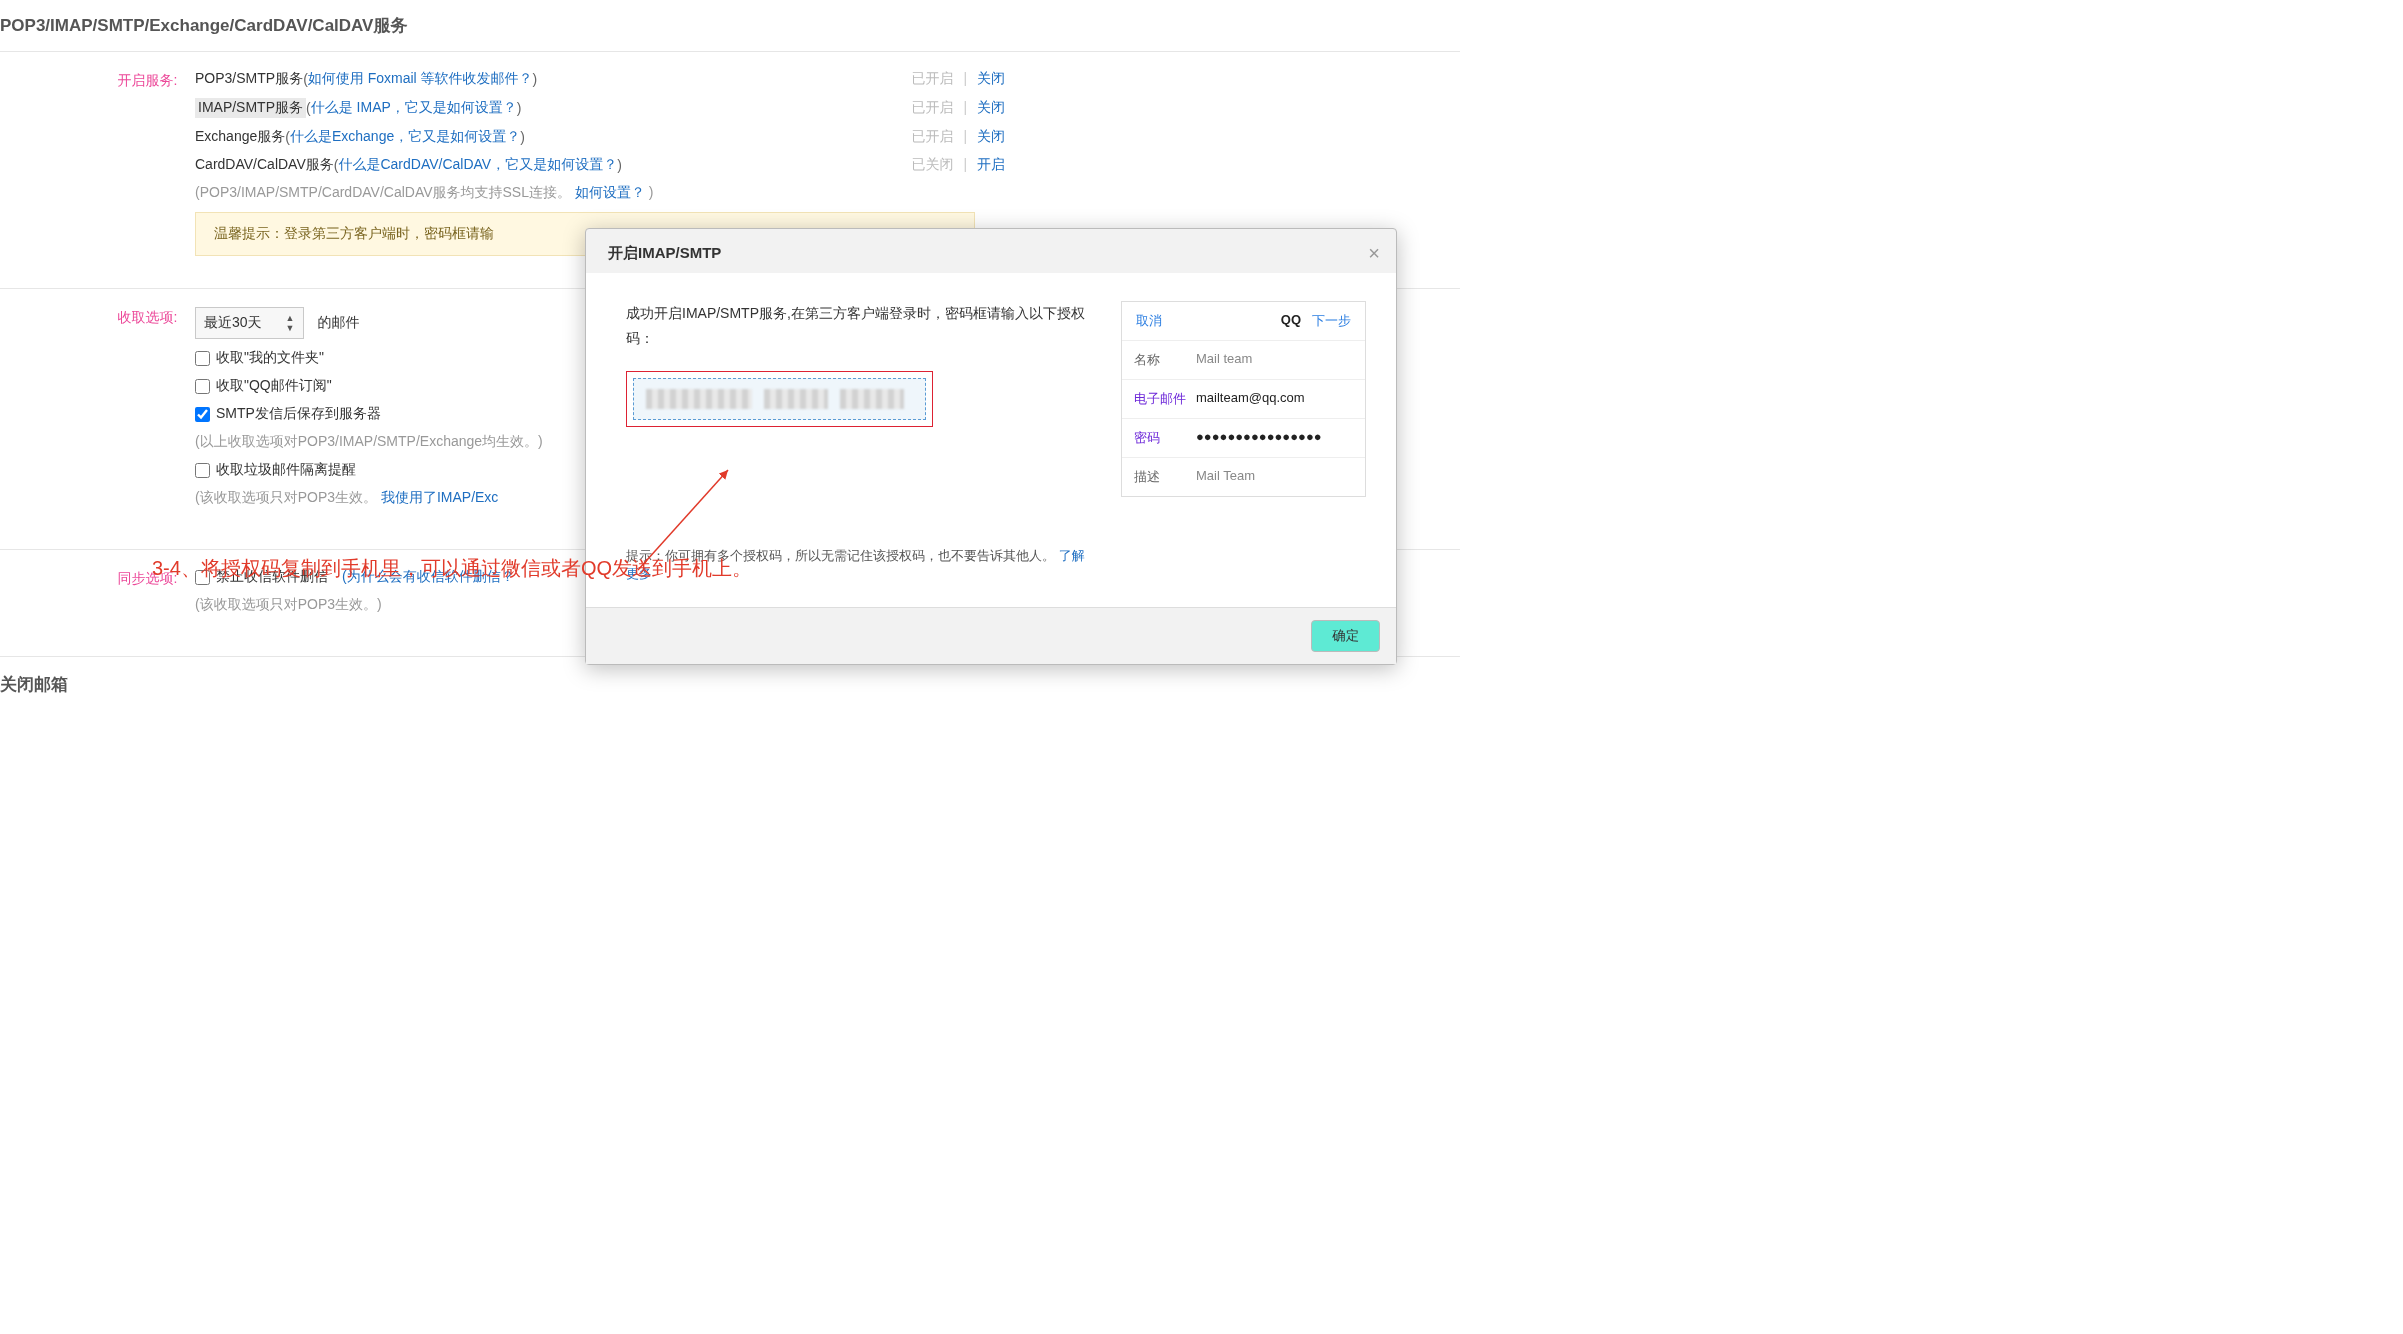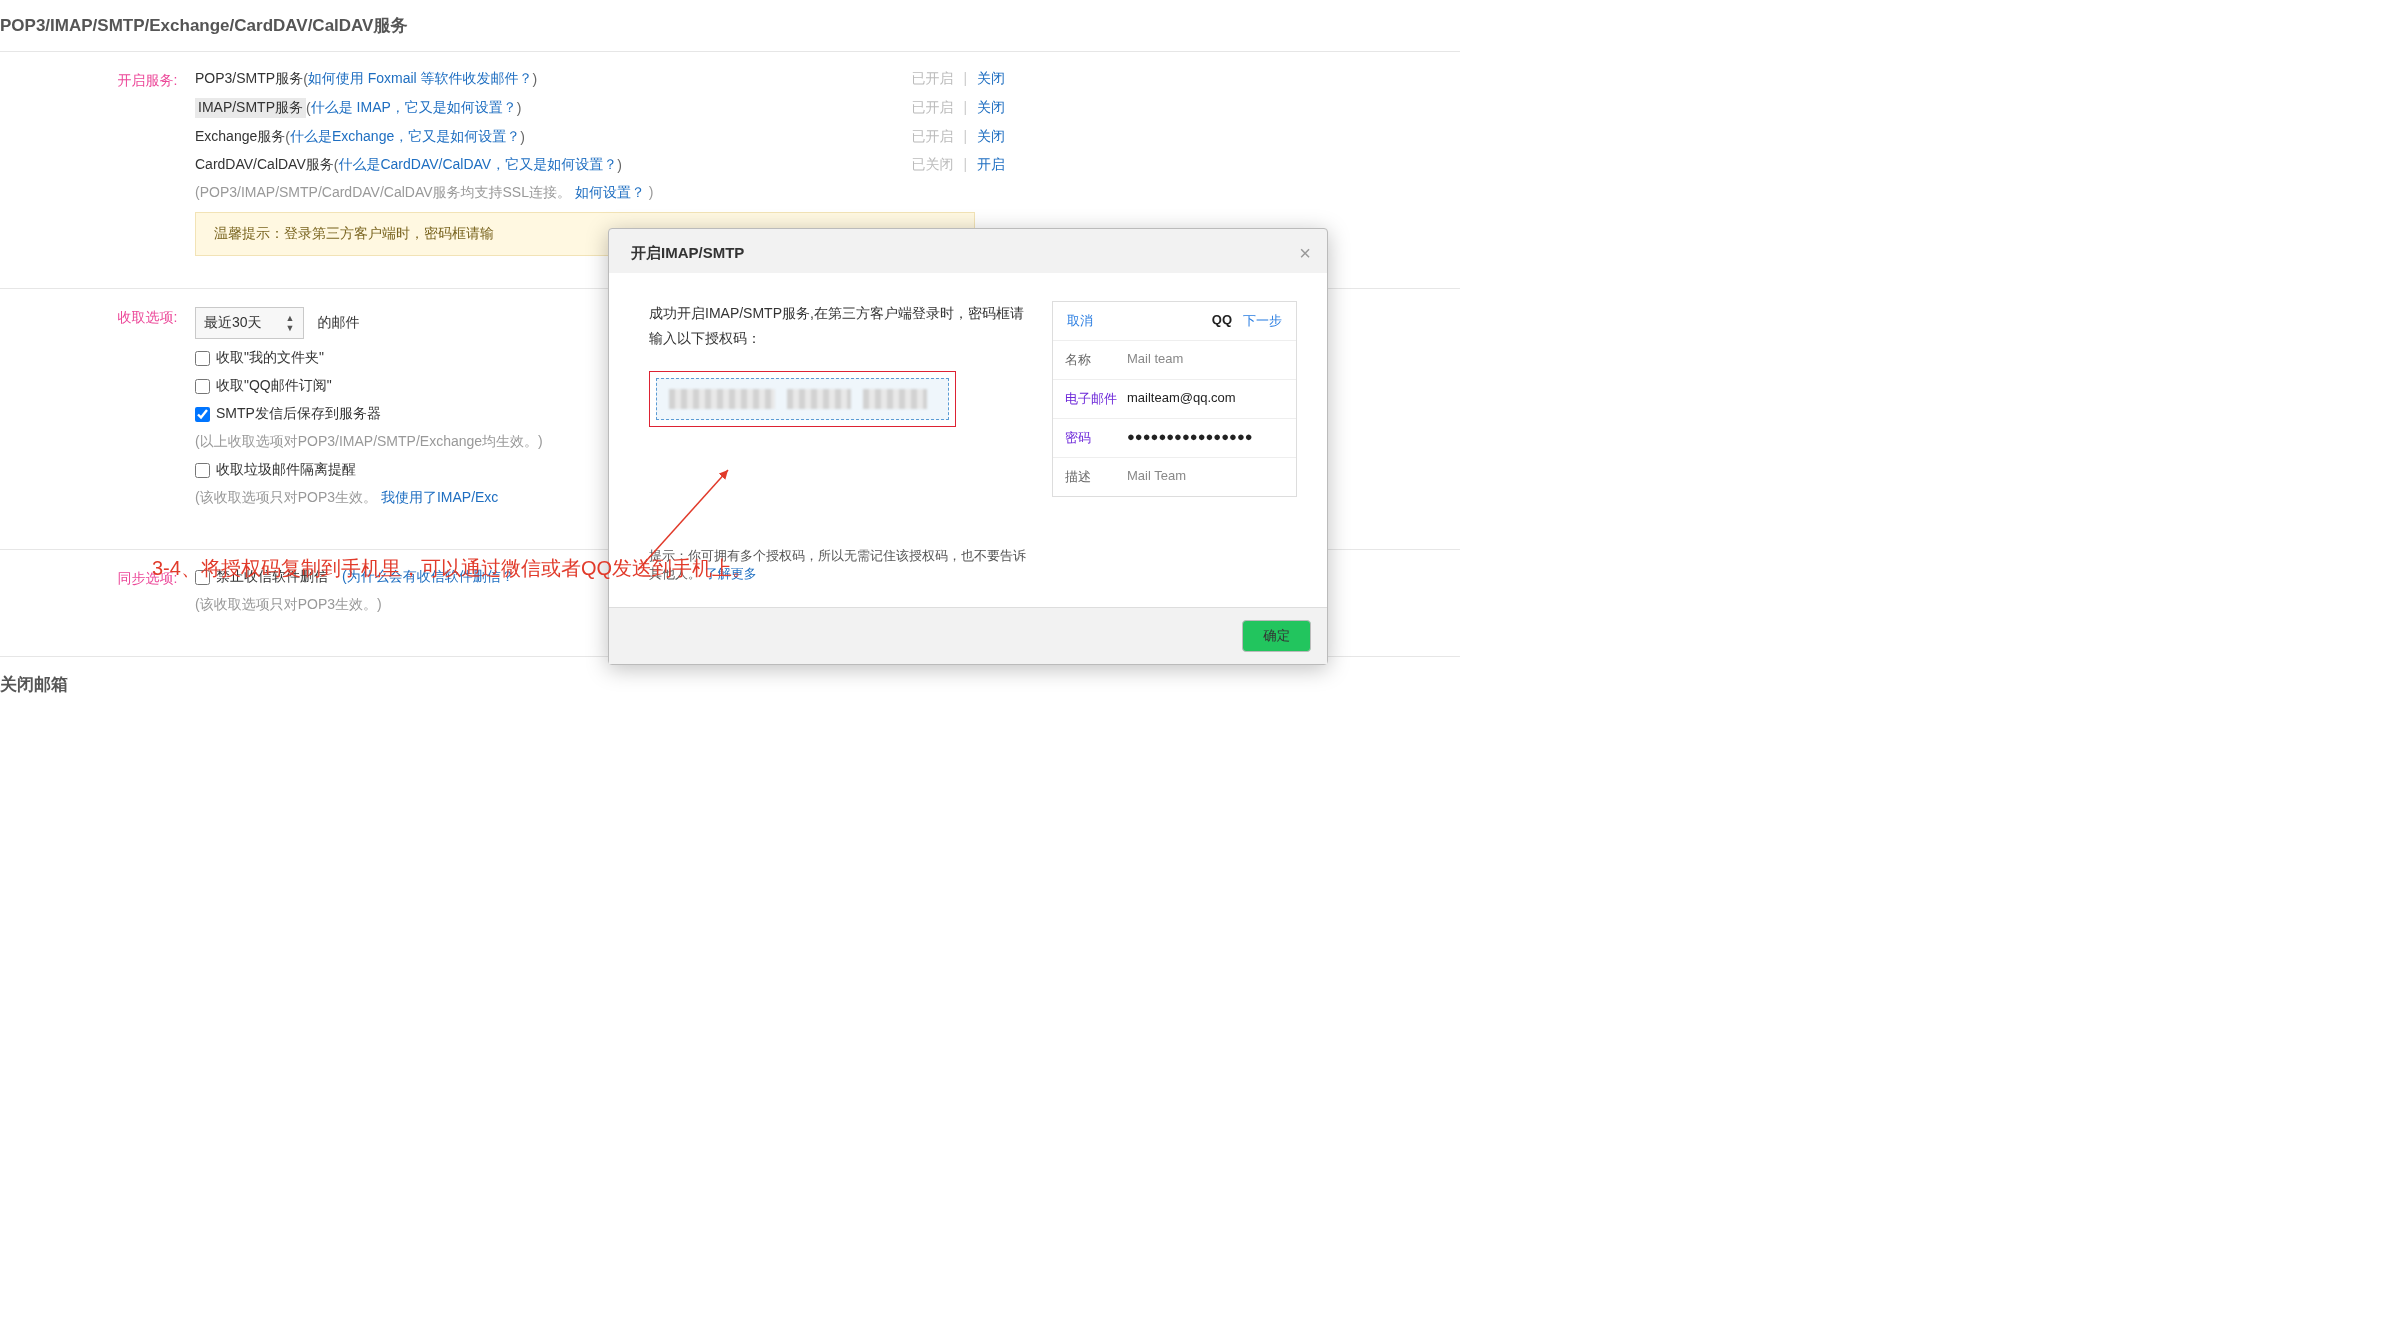--- a/index.html
+++ b/index.html
@@ -91,26 +91,25 @@
     font-weight: bold;
     color: #555;
     padding: 16px 0 10px 0;
   }
 
   
   .dialog {
     position: absolute;
     left: 585px;
     top: 228px;
-    width: 720px;
+    width: 812px;
     background: #f2f2f2;
     border: 1px solid #bbb;
     border-radius: 4px;
     box-shadow: 0 4px 22px rgba(0,0,0,0.25);
-    margin-left: 23px;
   }
   .dialog-header {
     padding: 14px 16px 10px 22px;
     display: flex;
     align-items: center;
   }
   .dialog-title { font-weight: bold; color: #333; font-size: 15px; }
   .dialog-close {
     margin-left: auto;
     color: #999;
@@ -178,21 +177,21 @@
   .dr-val { color: #888; flex: 1; }
   .dr-val.dark { color: #222; }
   .dialog-footer {
     padding: 12px 16px;
     display: flex;
     justify-content: flex-end;
     background: #f2f2f2;
     border-top: 1px solid #ddd;
   }
   .btn-ok {
-    background: #22c55e;
+    background: #5eead4;
     border: 1px solid #bbb;
     border-radius: 4px;
     padding: 6px 20px;
     cursor: pointer;
     color: #333;
   }
 
   
   .anno-text {
     position: absolute;

